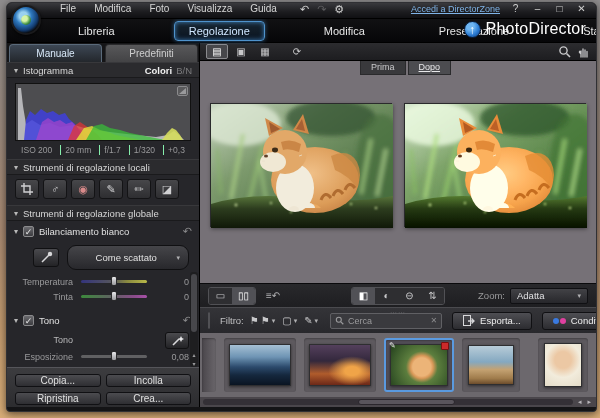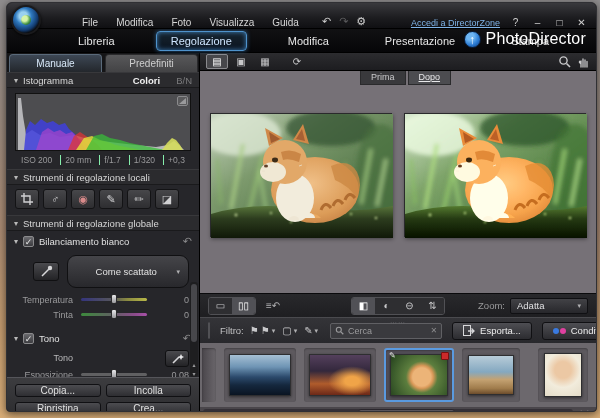--- a/index.html
+++ b/index.html
@@ -8,42 +8,42 @@
     position:relative;
     background:linear-gradient(180deg,#8f8d8e 0%,#97897f 25%,#a98a72 55%,#c29a6e 78%,#d9ad77 100%);
   }
   .window {
     position:absolute; left:6px; top:2px; width:591px; height:410px;
     background:#141416; border:1px solid #303034; border-radius:6px 6px 4px 4px;
     overflow:hidden; box-shadow:0 2px 8px rgba(0,0,0,.6);
   }
   
   .titlebar {
-    height:26px; background:linear-gradient(180deg,#39393d,#1c1c1f 60%,#101013);
-    display:flex; align-items:flex-end; font-size:10px; color:#d6d6d6;
-    padding-left:66px; border-bottom:1px solid #000; position:relative; z-index:3;
+    height:16px; background:linear-gradient(180deg,#39393d,#1c1c1f 60%,#101013);
+    display:flex; align-items:flex-start; font-size:10px; color:#d6d6d6;
+    padding-left:44px; border-bottom:1px solid #000; position:relative; z-index:3;
   }
   .appicon {
     position:absolute; left:4px; top:2px; width:30px; height:30px; border-radius:50%;
     background:radial-gradient(circle at 40% 35%, #9ad0f0 0 18%, #2f7ac0 35%, #123a6e 62%, #0a0c10 75%);
     border:2px solid #1a1a1c; z-index:4; box-shadow:0 1px 3px rgba(0,0,0,.8);
   }
   .appicon::after { content:""; position:absolute; left:8px; top:8px; width:10px; height:10px; border-radius:50%;
     background:radial-gradient(circle at 35% 35%, #d8f4a8 0 30%, #4c9a4c 60%, #153a18 95%); }
   .menuitem { padding:0 9px; cursor:default; }
   .tb-icons { display:flex; align-items:center; gap:8px; margin-left:14px; color:#cfcfcf; font-size:11px; }
   .tb-icons .dim { color:#5c5c5e; }
   .titlebar-right { margin-left:auto; display:flex; align-items:center; gap:9px; padding-right:8px; }
   .dz-link { color:#7fb4e8; text-decoration:underline; font-size:9px; }
   .winbtn { color:#cfcfcf; font-size:10px; width:13px; text-align:center; }
   
   .modulebar {
     height:24px; background:linear-gradient(180deg,#111113,#060608);
     display:flex; align-items:center; color:#e6e6e6; font-size:11px;
-    padding-left:56px; position:relative; border-bottom:1px solid #000;
+    padding-left:56px; position:relative; border-bottom:1px solid #000;gap:18px;
   }
   .module { padding:3px 14px; margin-right:26px; border:1px solid transparent; border-radius:4px; }
   .module.active {
     color:#cfe6ff; border:1px solid #4f93cc; background:linear-gradient(180deg,#17242e,#0b1420);
     box-shadow:0 0 5px rgba(70,150,220,.8) inset, 0 0 4px rgba(70,150,220,.55);
   }
   .brand { position:absolute; right:10px; top:1px; display:flex; align-items:center; gap:5px; }
   .brand-orb { width:17px; height:17px; border-radius:50%;
     background:radial-gradient(circle at 35% 30%, #6fb6f2 0 25%, #2a7ad2 60%, #0d3a78 100%);
     border:1px solid #0a2040; position:relative; }
@@ -55,21 +55,21 @@
   
   .left-panel { width:193px; background:#202022; display:flex; flex-direction:column; border-right:1px solid #000; }
   .panel-tabs { height:19px; display:flex; background:#151517; }
   .ptab { flex:1; font-size:10px; text-align:center; line-height:18px; border-radius:4px 4px 0 0; margin:1px 1px 0 2px; }
   .ptab.active { background:linear-gradient(180deg,#3d4754,#23272c); color:#d8e8f8; border:1px solid #5a6a7a; border-bottom:none; }
   .ptab.idle { background:linear-gradient(180deg,#58585a,#434345); color:#cfcfcf; border:1px solid #2a2a2c; border-bottom:none; }
   .panel-body { flex:1; background:#26262a; position:relative; overflow:hidden; font-size:9px; color:#c8c8c8; }
   .hdr { height:16px; display:flex; align-items:center; gap:5px; padding:0 7px; background:#2b2b2e;
     border-top:1px solid #38383b; border-bottom:1px solid #1a1a1c; color:#d8d8d8; font-size:9.5px; }
   .tri { font-size:8px; color:#b8b8b8; }
-  .hdr .right { margin-left:auto; display:flex; gap:16px; align-items:center; }
+  .hdr .right { margin-left:auto; display:flex; gap:4px; align-items:center; }
   .mode-on { color:#f0f0f0; font-weight:bold; }
   .mode-off { color:#7a7a7c; }
   .histo-box { margin:5px 8px 2px 8px; height:58px; background:#4d4d50; border:1px solid #111; position:relative; }
   .clipicon { position:absolute; right:2px; top:2px; width:11px; height:10px; border:1px solid #8a8a8c;
     border-radius:2px; background:#5a5a5c; }
   .clipicon::after { content:""; position:absolute; right:1px; bottom:1px;
     border-left:7px solid transparent; border-bottom:6px solid #9a9a9c; }
   .exif { display:flex; justify-content:center; gap:4px; color:#9a9a9c; font-size:8.5px; padding:2px 0 4px 0; }
   .exif span { padding:0 4px; }
   .exif span + span { border-left:1px solid #86efac; }
@@ -79,21 +79,21 @@
     display:flex; align-items:center; justify-content:center; }
   .tool .red { color:#d88a8a; }
   .subhdr { display:flex; align-items:center; gap:5px; padding:4px 7px 2px 7px; color:#e0e0e0; font-size:9.5px; }
   .chk { width:11px; height:11px; border-radius:2px; border:1px solid #8a8a8c;
     background:linear-gradient(180deg,#6a6a6e,#3c3c40); color:#e8e8e8; font-size:9px;
     line-height:10px; text-align:center; }
   .reset { margin-left:auto; color:#8a8a8c; font-size:11px; }
   .wb-row { display:flex; align-items:center; gap:8px; padding:5px 10px 4px 26px; }
   .dropper-btn { width:26px; height:19px; background:linear-gradient(180deg,#4a4a4e,#232326);
     border:1px solid #101012; border-radius:3px; display:flex; align-items:center; justify-content:center; }
-  .dropdown { flex:1; height:33px; background:linear-gradient(180deg,#454549,#28282c);
+  .dropdown { flex:1; height:25px; background:linear-gradient(180deg,#454549,#28282c);
     border:1px solid #101012; border-radius:9px; display:flex; align-items:center;
     padding:0 8px; color:#e2e2e2; font-size:9.5px; }
   .dropdown .lbl { flex:1; text-align:center; }
   .dd-arrow { font-size:7px; color:#b0b0b2; }
   .sliderrow { display:flex; align-items:center; height:15px; padding:0 10px 0 0; }
   .sliderrow .slabel { width:74px; text-align:right; color:#9a9a9c; padding-right:8px; }
   .strack { position:relative; width:66px; height:3px; border-radius:2px; background:#606062; }
   .strack.temp { background:linear-gradient(90deg,#34347c 0%,#56565c 48%,#8a8a40 70%,#b8b848 100%); }
   .strack.tint { background:linear-gradient(90deg,#3c8a3c 0%,#606062 48%,#8a4c8a 80%,#a850a8 100%); }
   .sthumb { position:absolute; top:-4px; width:6px; height:10px; background:linear-gradient(180deg,#e8e8ea,#9a9a9e);

